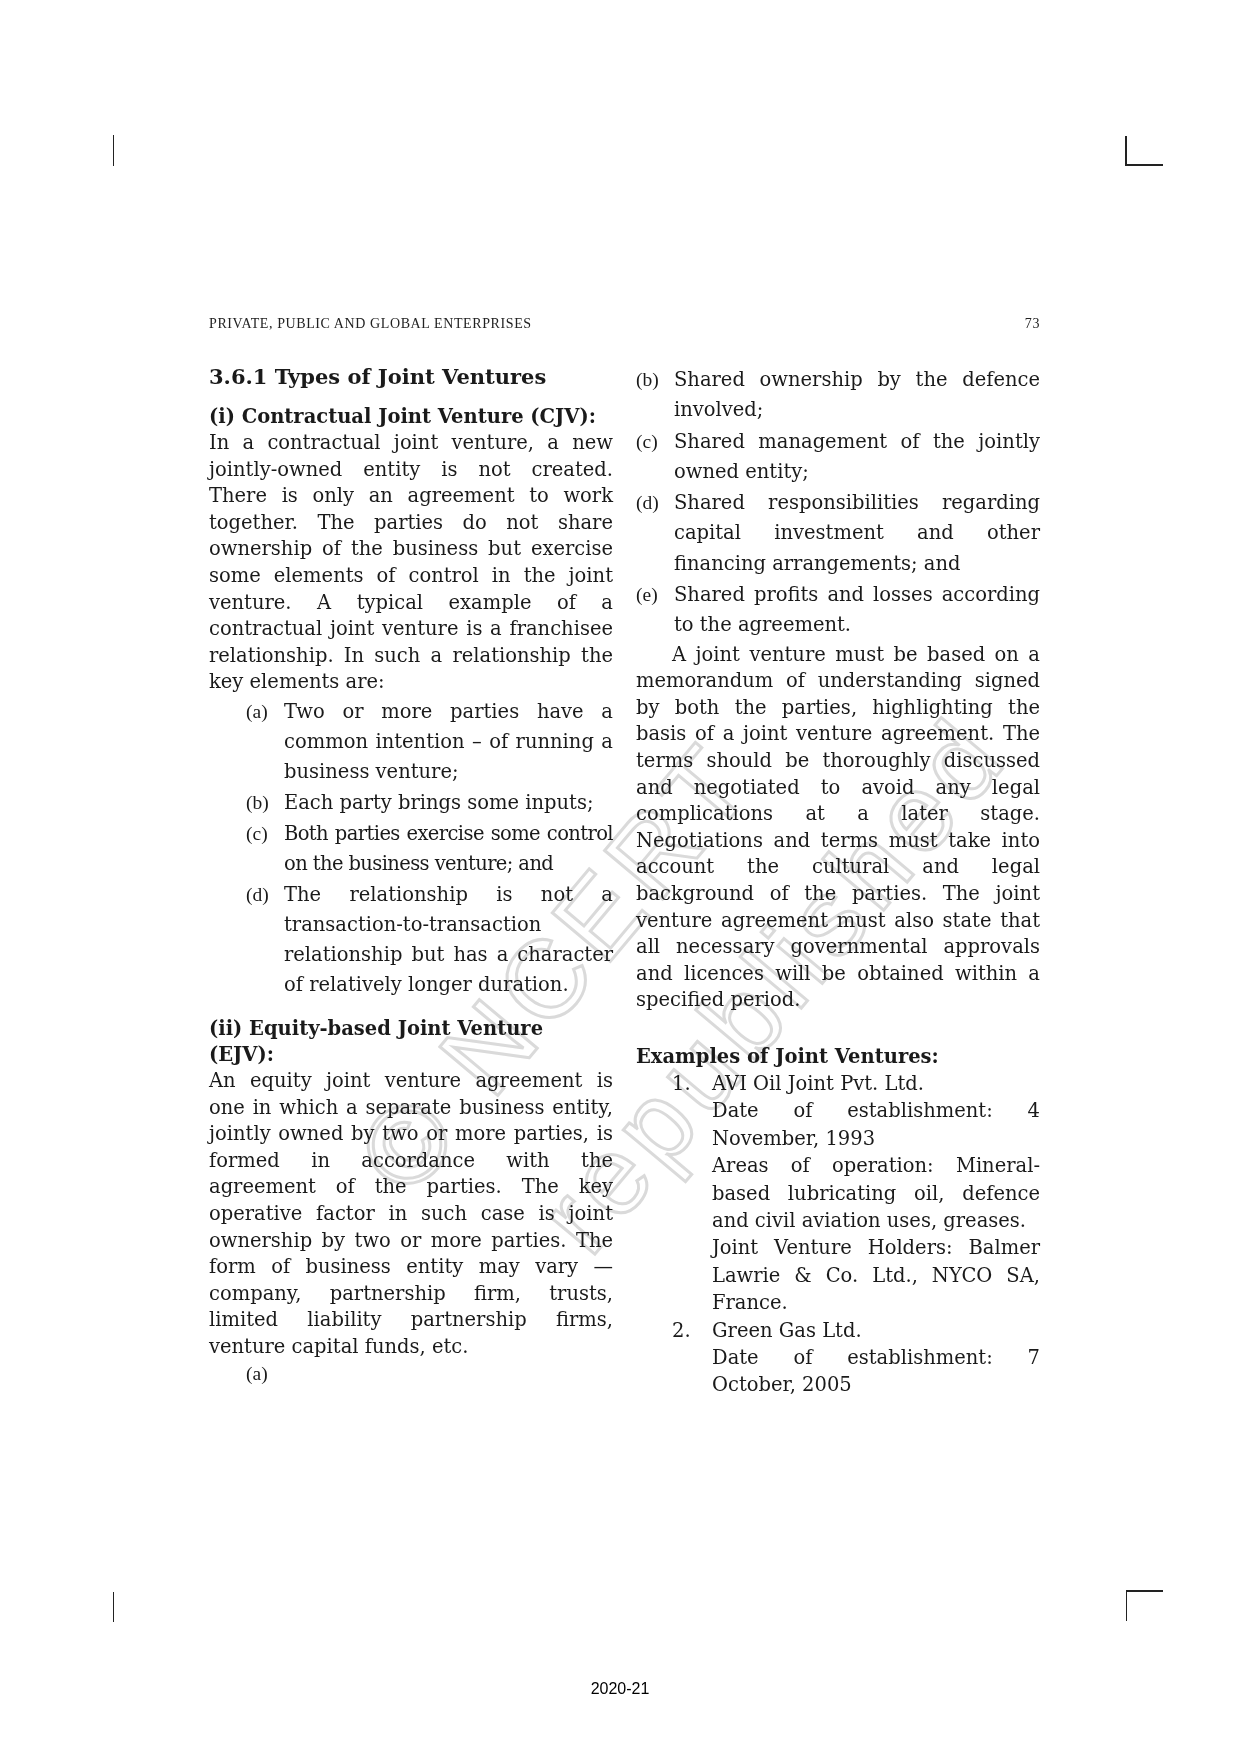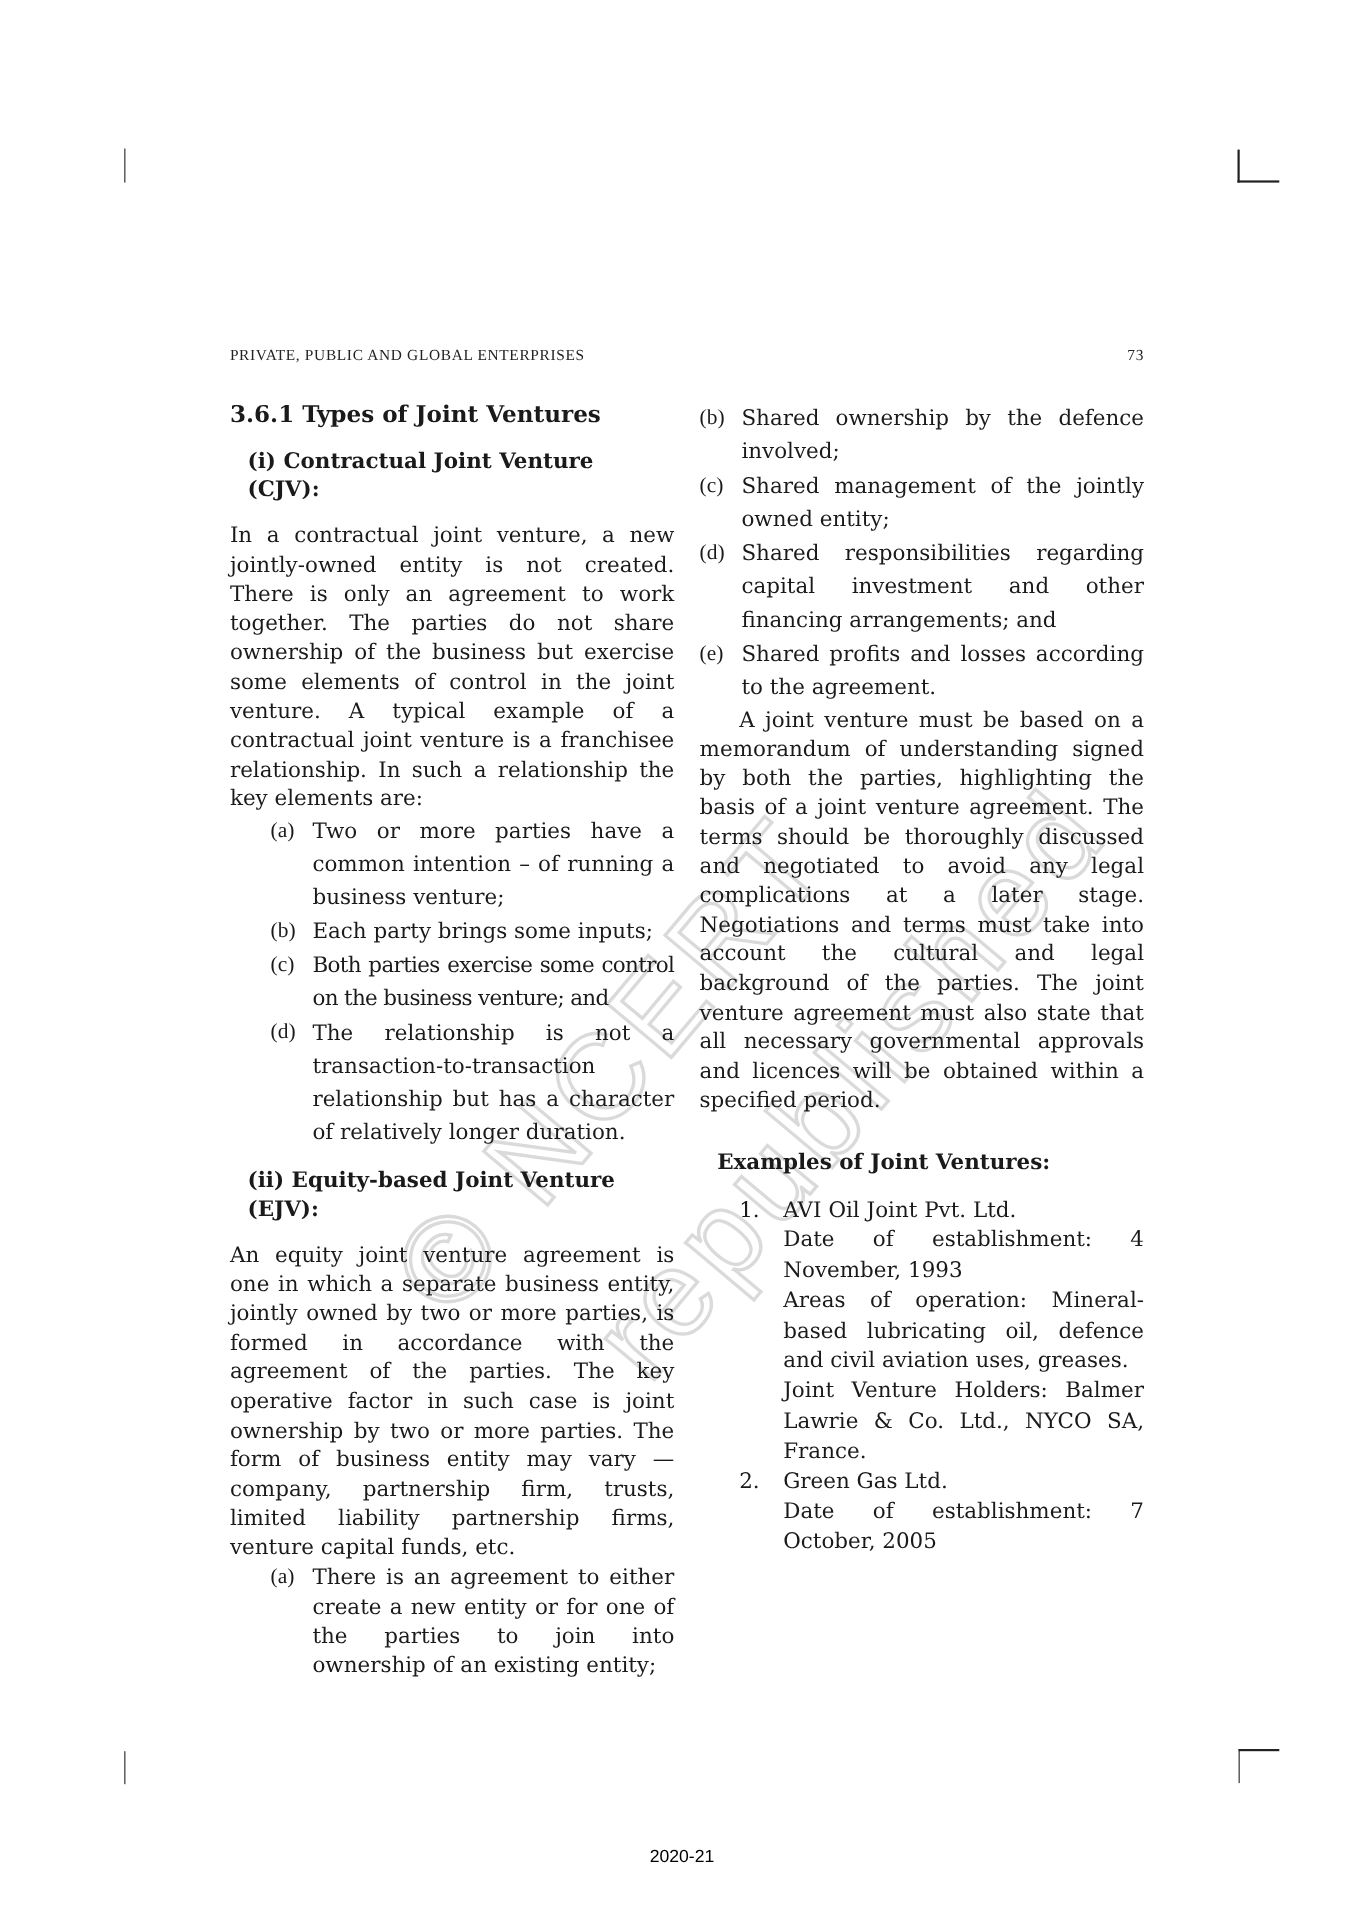--- a/index.html
+++ b/index.html
@@ -7,21 +7,21 @@
          font-family:"DejaVu Serif","Liberation Serif",serif; color:#1a1a1a; }
   .crop { position:absolute; background:#222; }
   .running-head { position:absolute; top:316px; left:209px; width:831px;
         font-family:"Liberation Serif",serif; font-size:14px; letter-spacing:0.6px; color:#222; }
   .running-head .pg { position:absolute; right:0; top:0; }
   .col { position:absolute; top:364px; width:404px; font-size:19.5px; line-height:26.6px; }
   .col.left { left:209px; }
   .col.right { left:636px; }
   .j { text-align:justify; text-align-last:left; margin:0; }
   h3 { font-size:21px; font-weight:bold; margin:0 0 14px 0; line-height:26px; }
-  h4 { font-size:19.5px; font-weight:bold; margin:16px; line-height:26px; }
+  h4 { font-size:19.5px; font-weight:bold; margin:0; line-height:26px; }
   .sub { margin-top:12px; }
   ol.alpha { list-style:none; margin:0; padding:0 0 0 37px; }
   ol.alpha li { display:flex; margin:1px 0; line-height:30px; }
   ol.alpha .lab { width:38px; flex:0 0 38px; font-family:"Liberation Serif",serif; font-size:19.5px; }
   ol.alpha .txt { flex:1; text-align:justify; text-align-last:left; }
   .right ol.alpha { padding-left:38px; margin-left:-38px; }
   .right ol.alpha li { line-height:30.3px; }
   .indent { text-indent:36px; }
   .examples { margin-top:30px; }
   ol.num { list-style:none; margin:0; padding:0 0 0 36px; }
@@ -74,21 +74,20 @@
       <span class="lab">(d)</span>
       <span class="txt">The relationship is not a transaction-to-transaction relationship but has a character of relatively longer duration.</span>
     </li>
   </ol>
 
   <h4 class="sub" style="margin-top:16px;">(ii) Equity-based Joint Venture (EJV):</h4>
   <p class="j">An equity joint venture agreement is one in which a separate business entity, jointly owned by two or more parties, is formed in accordance with the agreement of the parties. The key operative factor in such case is joint ownership by two or more parties. The form of business entity may vary — company, partnership firm, trusts, limited liability partnership firms, venture capital funds, etc.</p>
   <ol class="alpha">
     <li style="line-height:26.6px;">
       <span class="lab">(a)</span>
-      <span class="txt">There is an agreement to either create a new entity or for one of the parties to join into ownership of an existing entity;</span>
     </li>
   </ol>
 </div>
 
 <div class="col right" style="top:364px;">
   <ol class="alpha">
     <li>
       <span class="lab">(b)</span>
       <span class="txt">Shared ownership by the defence involved;</span>
     </li>

